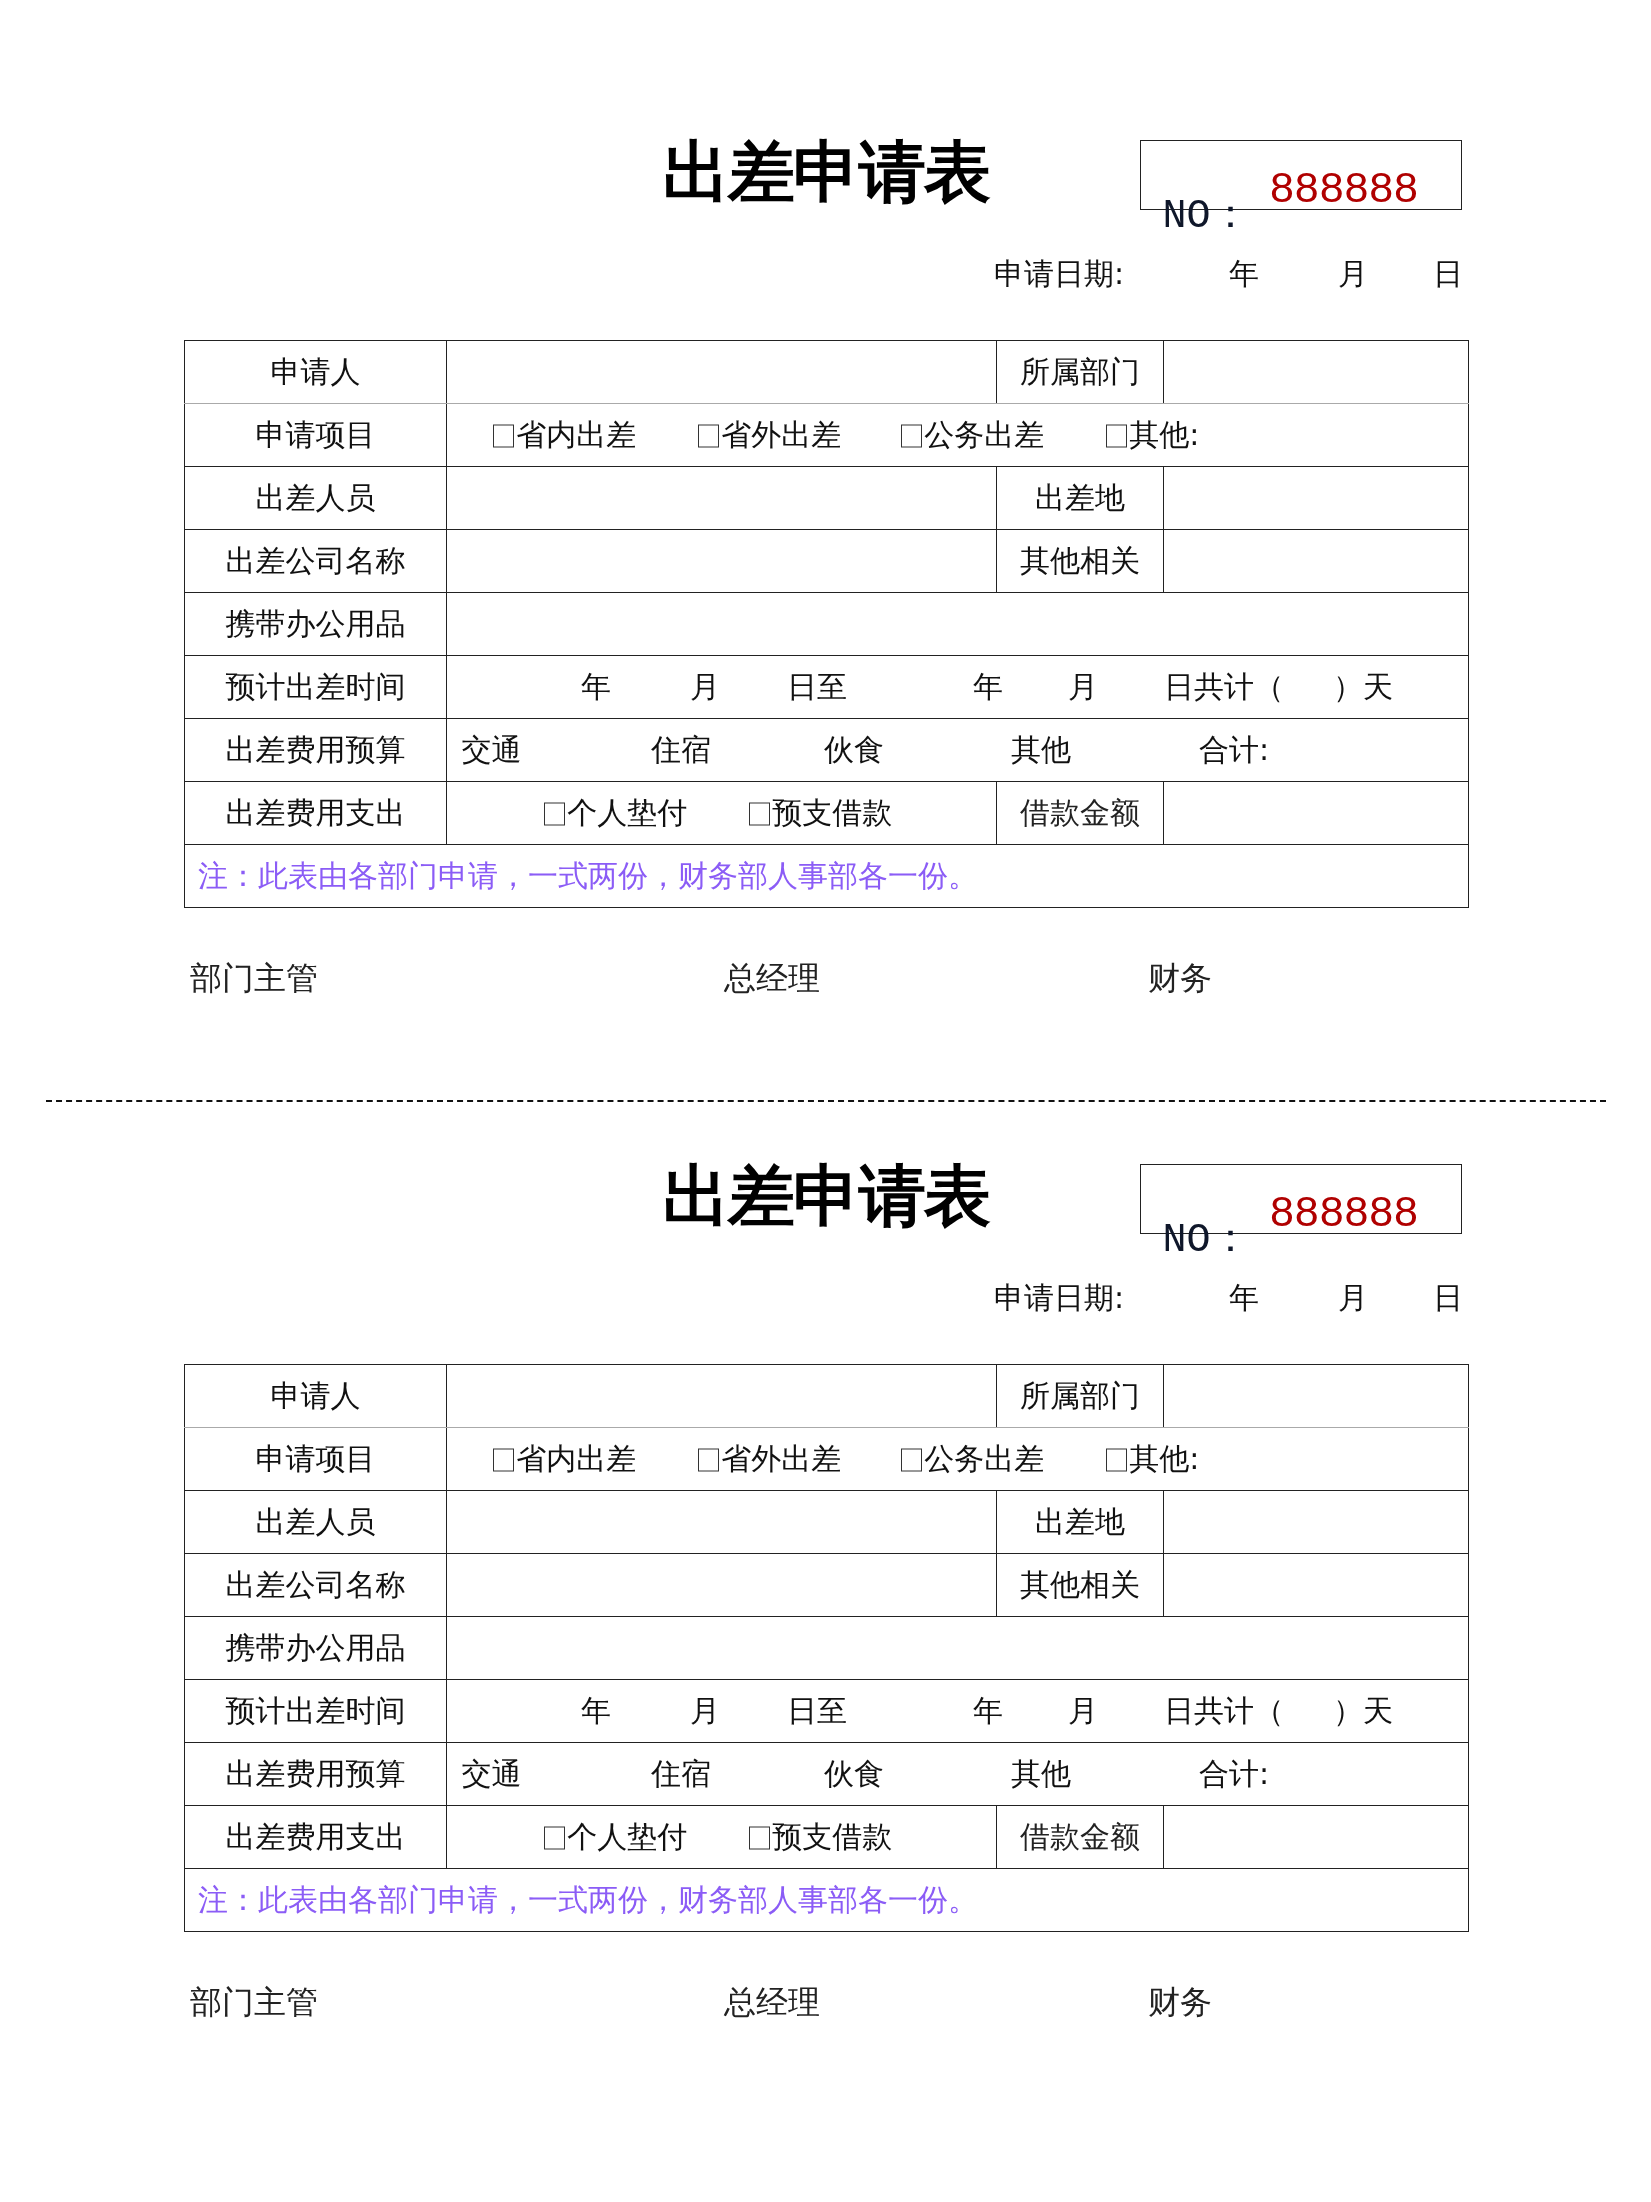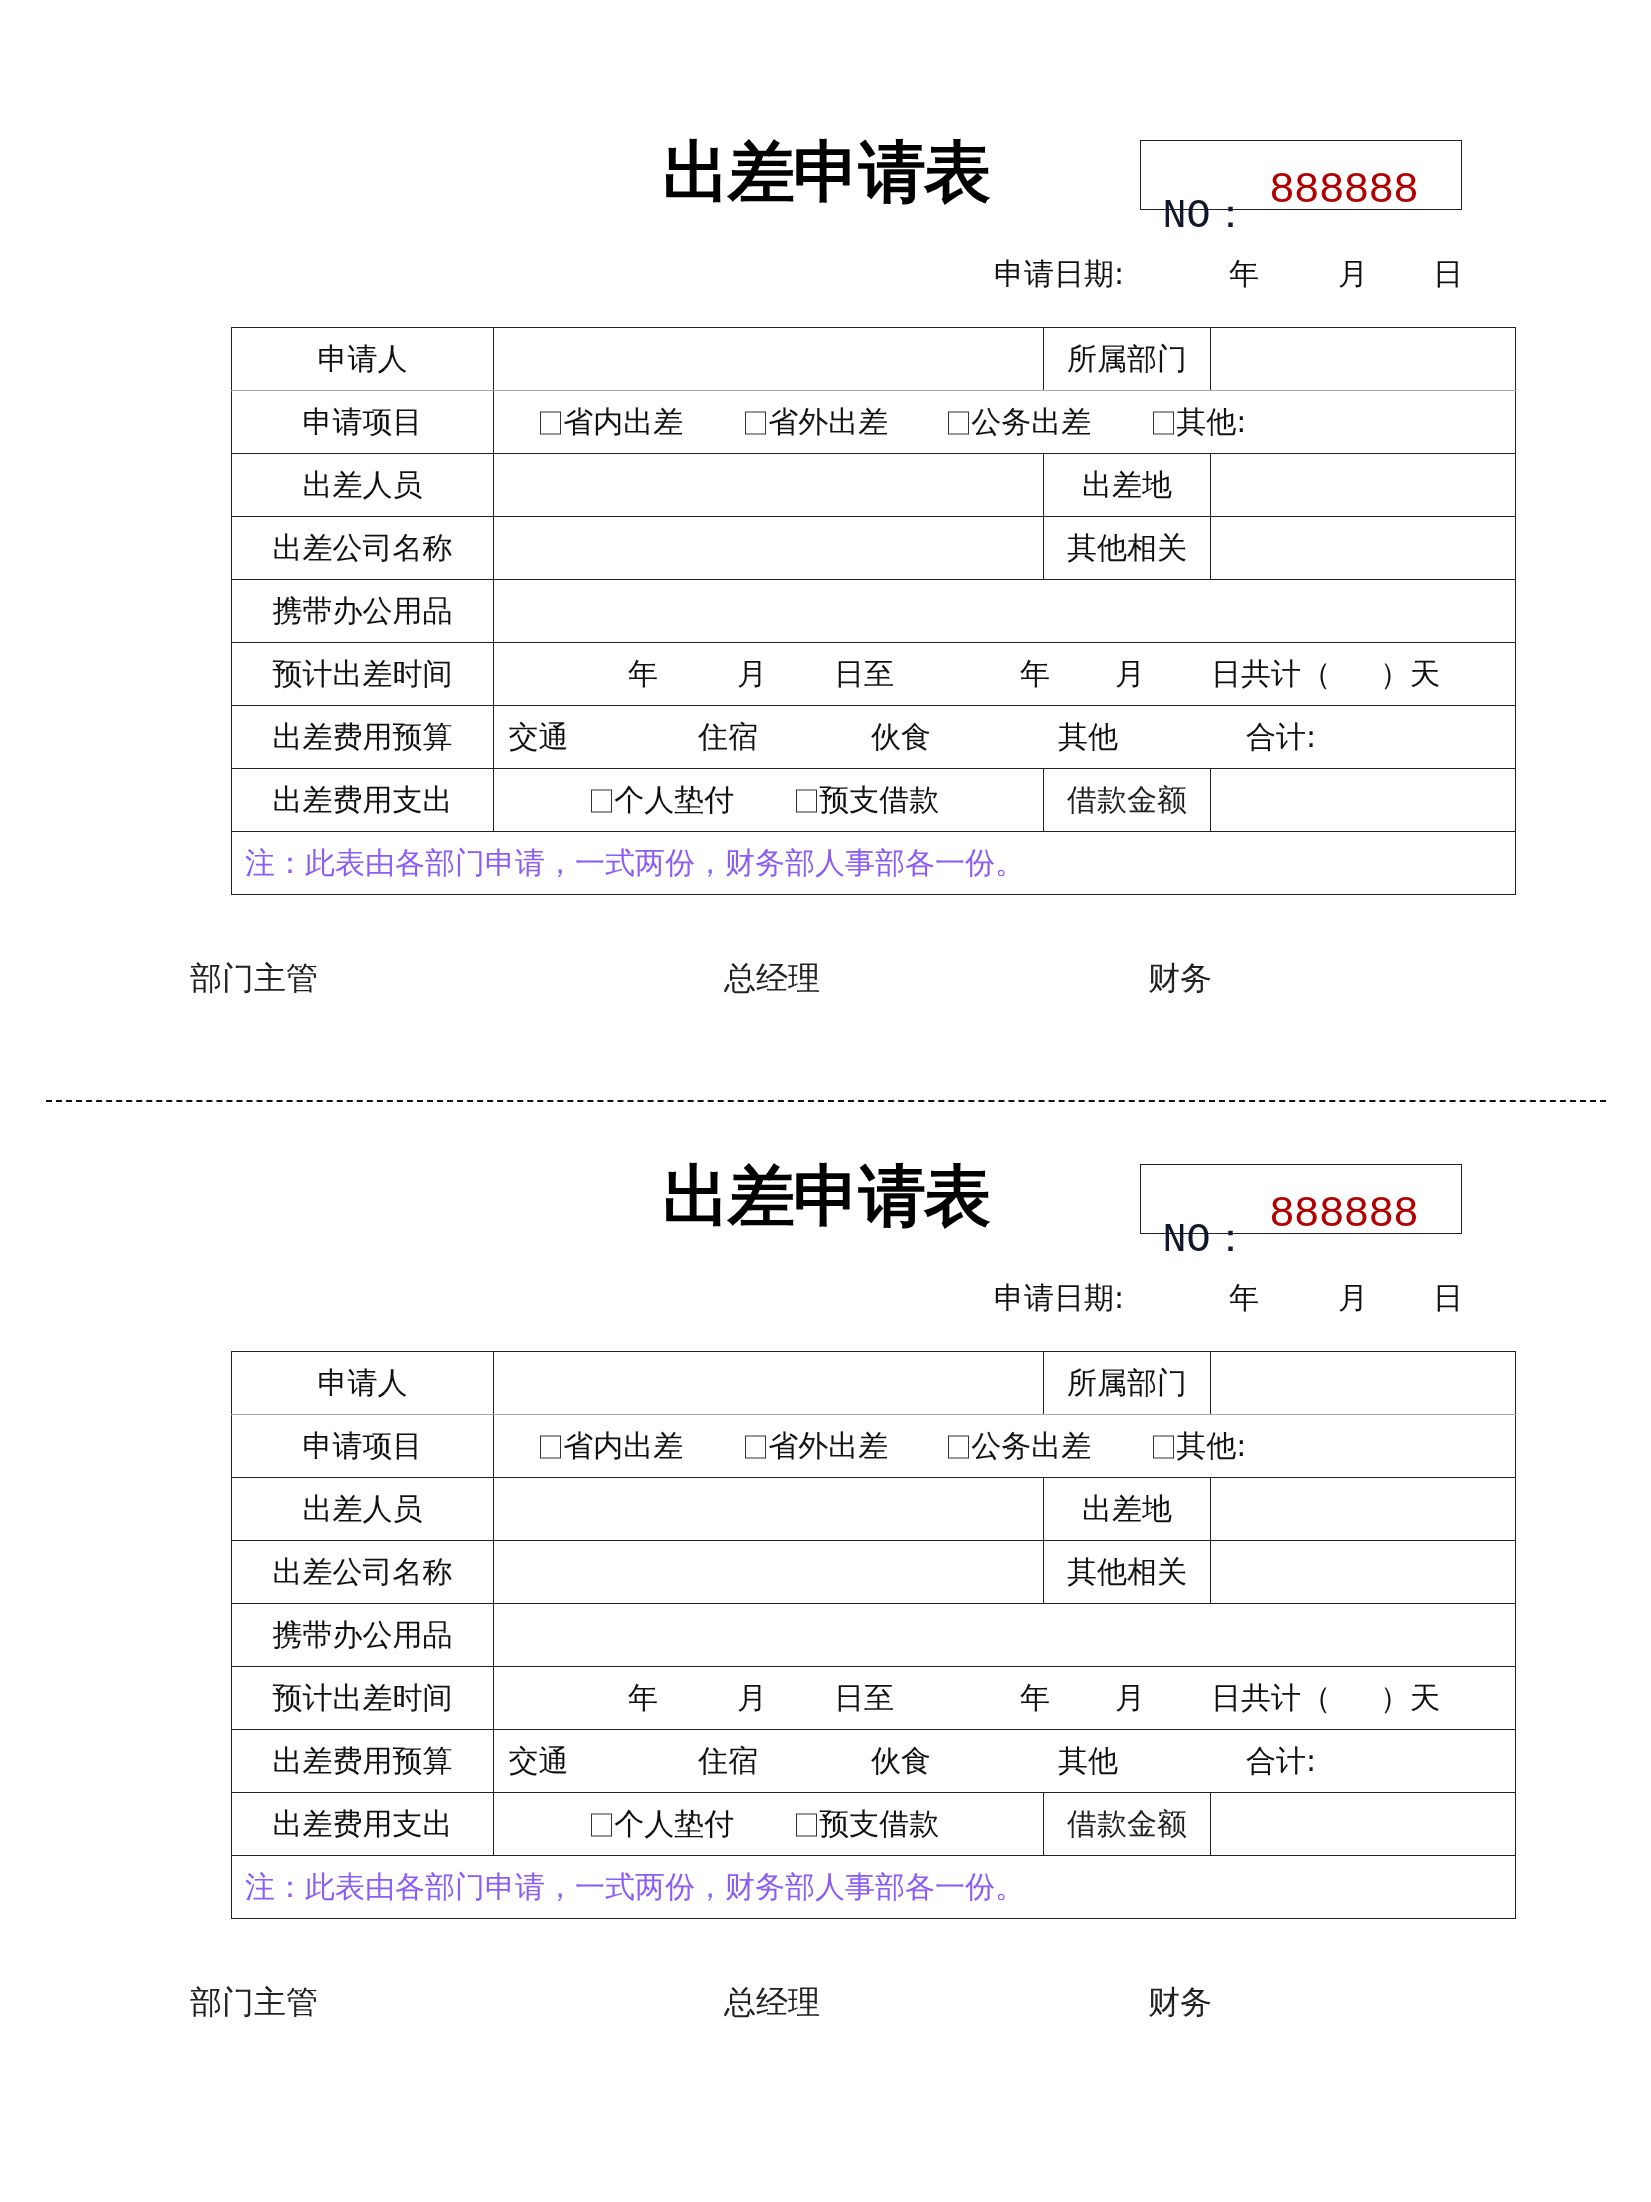--- a/index.html
+++ b/index.html
@@ -12,22 +12,22 @@
            font-size:67px; font-weight:bold; letter-spacing:-1.7px; line-height:86px; color:#000;
            font-family:"DejaVu Sans", sans-serif; }
   .nobox { position:absolute; left:1140px; top:140px; width:322px; height:70px;
            border:1.7px solid #222; box-sizing:border-box; }
   .nobox .lbl { position:absolute; left:21.5px; top:12px; font-size:40px; line-height:45px; color:#0f172a;
                 font-family:Liberation Mono, monospace;margin-top:41px; }
   .nobox .num { position:absolute; left:129px; top:24px; font-size:43px; line-height:45px; color:#b00000;
                 font-family:"Liberation Sans", sans-serif; letter-spacing:0.9px; }
   .datebar { position:absolute; top:255px; height:38px; font-size:30px; line-height:38px; }
   .datebar span { position:absolute; white-space:nowrap; }
-  table.grid { position:absolute; left:184px; top:327px; width:1285px; border-collapse:collapse;
-               table-layout:fixed;margin-left:47px; }
+  table.grid { position:absolute; left:184px; top:340px; width:1285px; border-collapse:collapse;
+               table-layout:fixed; }
   table.grid td { border:1.7px solid #222; height:62px; padding:0; font-size:30px; position:relative;
                   white-space:nowrap; }
   table.grid tr.r0 td { border-bottom:1.7px solid #aaa; }
   td.lab { text-align:center; }
   td.serif { font-family:"DejaVu Serif", "Liberation Serif", serif; color:#222; }
   .abs { position:absolute; top:50%; transform:translateY(-50%); white-space:nowrap; }
   .cb { display:inline-block; width:20.6px; height:23px; border:1.3px solid #333; box-sizing:border-box;
         vertical-align:-2.6px; margin-right:2.6px; }
   .note { font-family:Liberation Sans, sans-serif; font-size:28px; color:#8b5cf6;
           padding-left:13px !important; }

